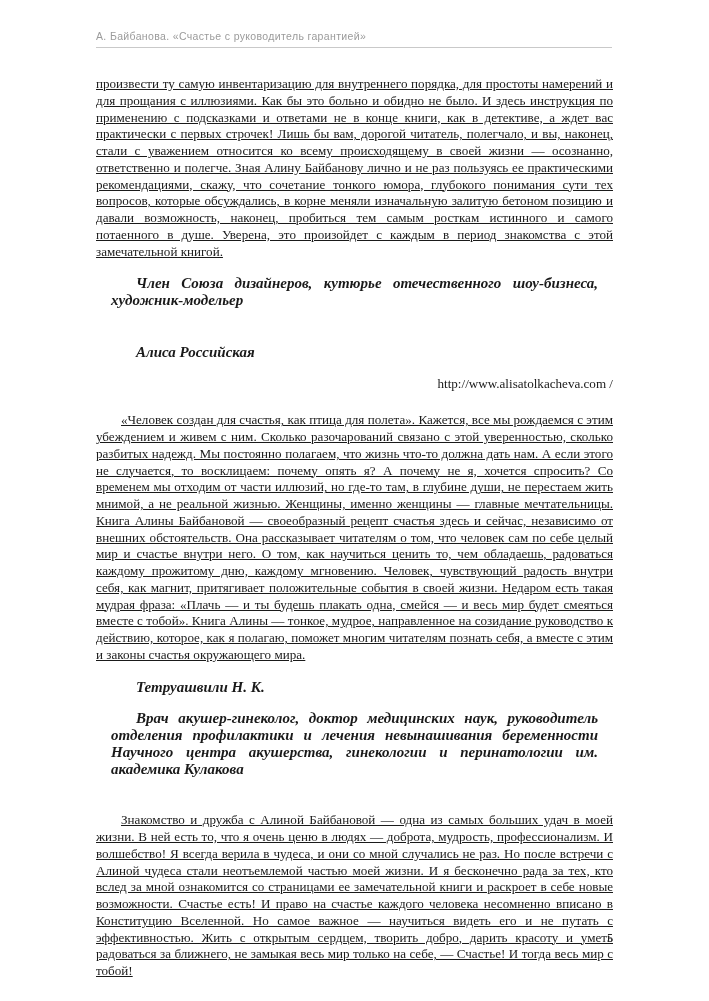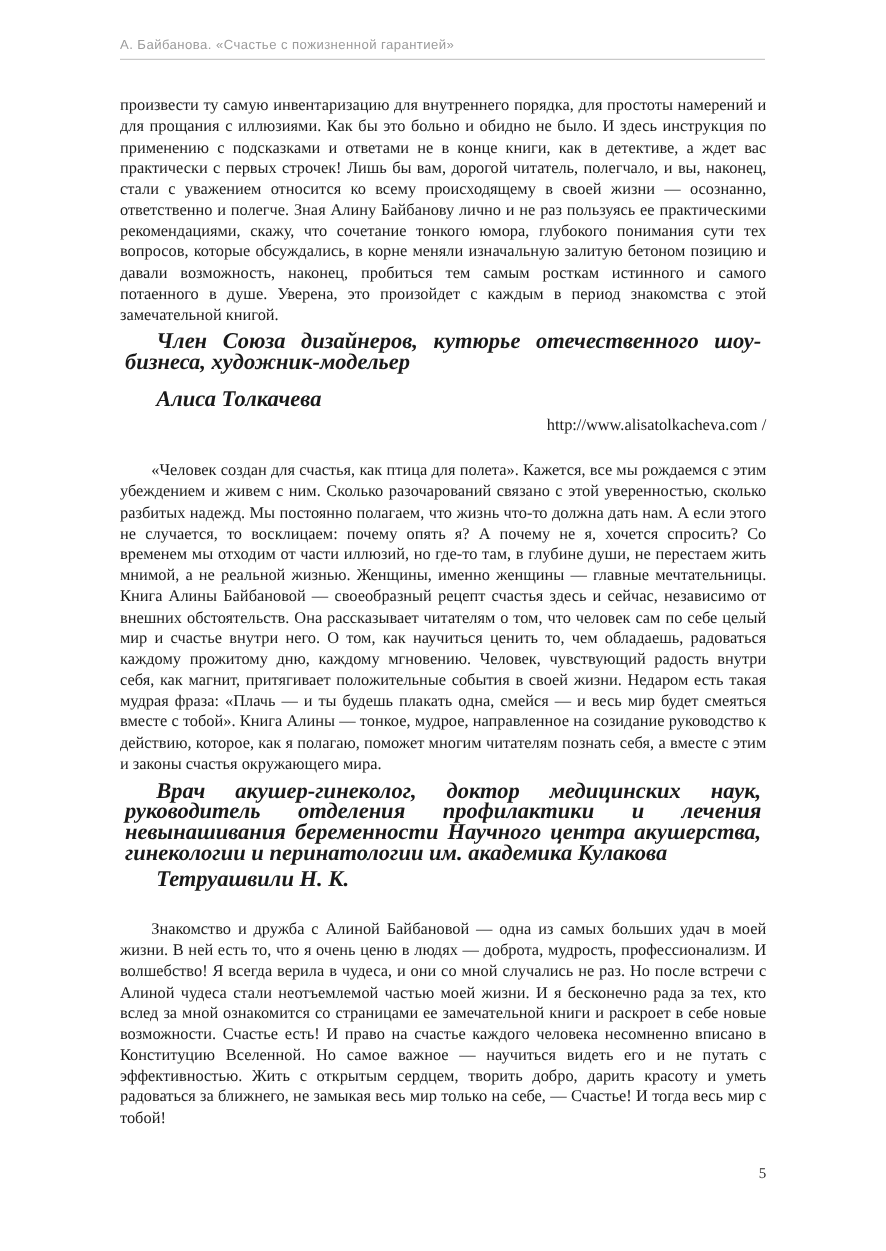--- a/index.html
+++ b/index.html
@@ -53,30 +53,31 @@
     width: 517px;
   }
 
   p.body {
     margin: 0;
     font-size: 13.1px;
     line-height: 16.75px;
     text-align: justify;
     text-justify: inter-word;
     hyphens: manual;
+    text-decoration: underline;
     -webkit-hyphens: manual;
   }
   p.body.indent {
     text-indent: 25px;
   }
 
   
   p.attrib {
-    margin: 4px;
-    font-size: 18px;
+    margin: 15px;
+    font-size: 15px;
     line-height: 16.75px;
     font-style: italic;
     font-weight: bold;
     text-align: justify;
     text-justify: inter-word;
   }
   p.attrib.indent {
     text-indent: 25px;
   }
   p.attrib.name {
@@ -103,39 +104,39 @@
     font-size: 12px;
     color: #262626;
   }
 </style>
 </head>
 <body>
 
 <div class="page">
 
   <div class="running-head">
-    <span class="rh-text">А.  Байбанова.  «Счастье с пожизненной гарантией»</span>
+    <span class="rh-text">А.  Байбанова.  «Счастье с руководитель гарантией»</span>
     <span class="rh-rule"></span>
   </div>
 
   <div class="column">
 
     <p class="body">произвести ту самую инвентаризацию для внутреннего порядка, для простоты намерений и для прощания с иллюзиями. Как бы это больно и обидно не было. И здесь инструкция по применению с подсказками и ответами не в конце книги, как в детективе, а ждет вас практически с первых строчек! Лишь бы вам, дорогой читатель, полегчало, и вы, наконец, стали с уважением относится ко всему происходящему в своей жизни — осознанно, ответственно и полегче. Зная Алину Байбанову лично и не раз пользуясь ее практическими рекомендациями, скажу, что сочетание тонкого юмора, глубокого понимания сути тех вопросов, которые обсуждались, в корне меняли изначальную залитую бетоном позицию и давали возможность, наконец, пробиться тем самым росткам истинного и самого потаенного в душе. Уверена, это произойдет с каждым в период знакомства с этой замечательной книгой.</p>
 
     <p class="attrib indent">Член Союза дизайнеров, кутюрье отечественного шоу-бизнеса, художник-модельер</p>
     <div class="gap-sm"></div>
-    <p class="attrib name">Алиса Толкачева</p>
+    <p class="attrib name">Алиса Российская</p>
     <p class="url">http://www.alisatolkacheva.com /</p>
 
     <div class="gap-lg"></div>
 
     <p class="body indent">«Человек создан для счастья, как птица для полета». Кажется, все мы рождаемся с этим убеждением и живем с ним. Сколько разочарований связано с этой уверенностью, сколько разбитых надежд. Мы постоянно полагаем, что жизнь что-то должна дать нам. А если этого не случается, то восклицаем: почему опять я? А почему не я, хочется спросить? Со временем мы отходим от части иллюзий, но где-то там, в глубине души, не перестаем жить мнимой, а не реальной жизнью. Женщины, именно женщины — главные мечтательницы. Книга Алины Байбановой — своеобразный рецепт счастья здесь и сейчас, независимо от внешних обстоятельств. Она рассказывает читателям о том, что человек сам по себе целый мир и счастье внутри него. О том, как научиться ценить то, чем обладаешь, радоваться каждому прожитому дню, каждому мгновению. Человек, чувствующий радость внутри себя, как магнит, притягивает положительные события в своей жизни. Недаром есть такая мудрая фраза: «Плачь — и ты будешь плакать одна, смейся — и весь мир будет смеяться вместе с тобой». Книга Алины — тонкое, мудрое, направленное на созидание руководство к действию, которое, как я полагаю, поможет многим читателям познать себя, а вместе с этим и законы счастья окружающего мира.</p>
 
+    <p class="attrib name">Тетруашвили Н. К.</p>
     <p class="attrib indent">Врач акушер-гинеколог, доктор медицинских наук, руководитель отделения профилактики и лечения невынашивания беременности Научного центра акушерства, гинекологии и перинатологии им. академика Кулакова</p>
-    <p class="attrib name">Тетруашвили Н. К.</p>
 
     <div class="gap-lg"></div>
 
     <p class="body indent">Знакомство и дружба с Алиной Байбановой — одна из самых больших удач в моей жизни. В ней есть то, что я очень ценю в людях — доброта, мудрость, профессионализм. И волшебство! Я всегда верила в чудеса, и они со мной случались не раз. Но после встречи с Алиной чудеса стали неотъемлемой частью моей жизни. И я бесконечно рада за тех, кто вслед за мной ознакомится со страницами ее замечательной книги и раскроет в себе новые возможности. Счастье есть! И право на счастье каждого человека несомненно вписано в Конституцию Вселенной. Но самое важное — научиться видеть его и не путать с эффективностью. Жить с открытым сердцем, творить добро, дарить красоту и уметь радоваться за ближнего, не замыкая весь мир только на себе, — Счастье! И тогда весь мир с тобой!</p>
 
 
   </div>
 
   <div class="folio">5</div>
 

